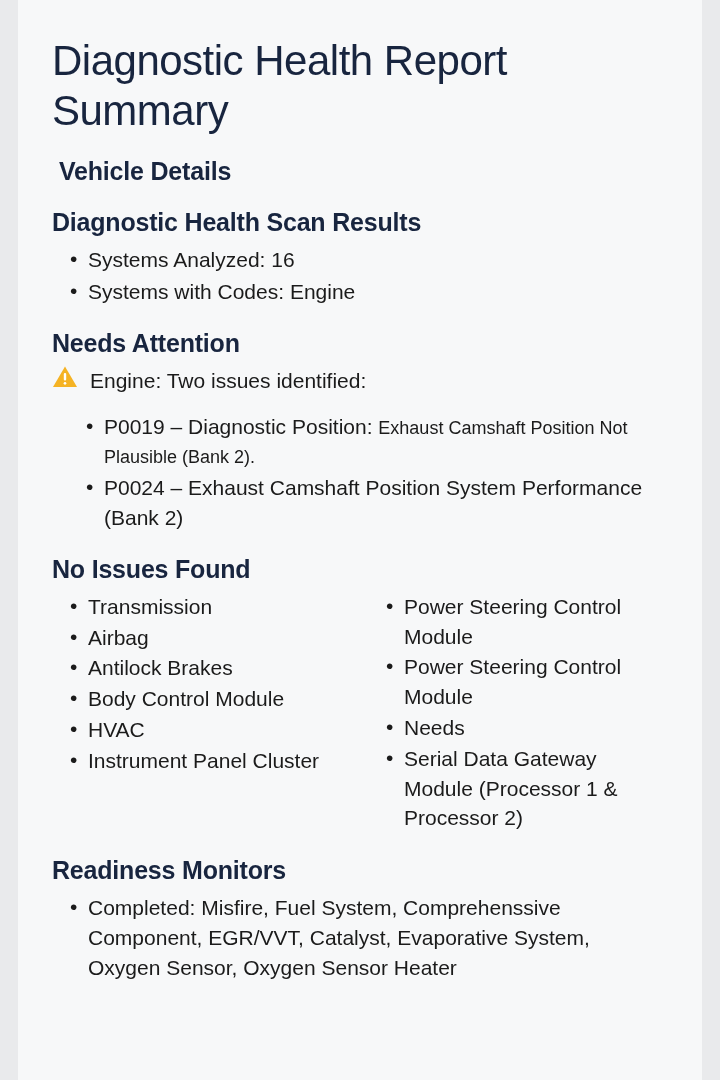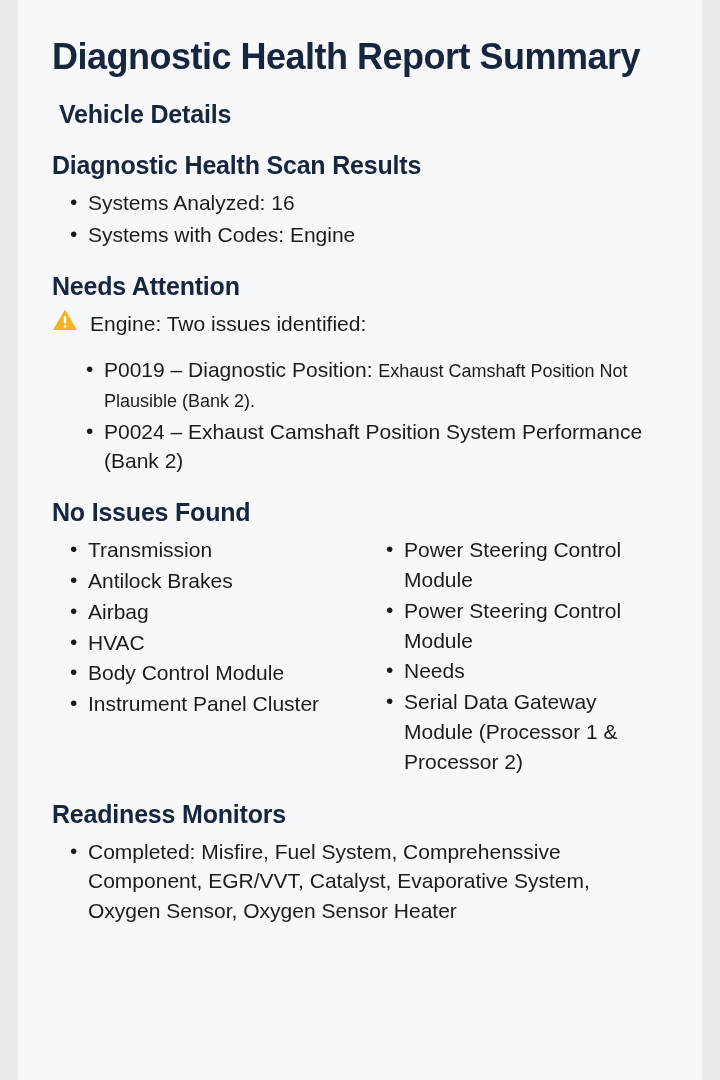--- a/index.html
+++ b/index.html
@@ -17,23 +17,23 @@
     position: absolute;
     left: 18px;
     top: 0;
     width: 684px;
     height: 1080px;
     background: #f7f8f9;
     box-sizing: border-box;
     padding: 36px 34px 0 34px;
   }
   h1.report-title {
-    font-size: 36px;
+    font-size: 42px;
     line-height: 1.18;
-    font-weight: bold;
+    font-weight: normal;
     color: #18253f;
     margin: 0 0 22px 0;
     letter-spacing: -0.5px;
   }
   h2.section-head {
     font-size: 25px;
     font-weight: bold;
     color: #18253f;
     margin: 22px 0 8px 0;
     letter-spacing: -0.2px;
@@ -129,24 +129,24 @@
       <li><span>P0019 – Diagnostic Position:</span> <span class="code-small">Exhaust Camshaft Position Not Plausible (Bank 2).</span></li>
       <li><span>P0024 – Exhaust Camshaft Position System Performance (Bank 2)</span></li>
     </ul>
   </div>
 
   <h2 class="section-head">No Issues Found</h2>
   <div class="two-col">
     <div class="col">
       <ul class="bullets">
         <li>Transmission</li>
+        <li>Airbag</li>
         <li>Antilock Brakes</li>
-        <li>Airbag</li>
+        <li>Body Control Module</li>
         <li>HVAC</li>
-        <li>Body Control Module</li>
         <li>Instrument Panel Cluster</li>
       </ul>
     </div>
     <div class="col">
       <ul class="bullets">
         <li>Power Steering Control Module</li>
         <li>Power Steering Control Module</li>
         <li>Needs</li>
         <li>Serial Data Gateway Module (Processor 1 &amp; Processor 2)</li>
       </ul>

